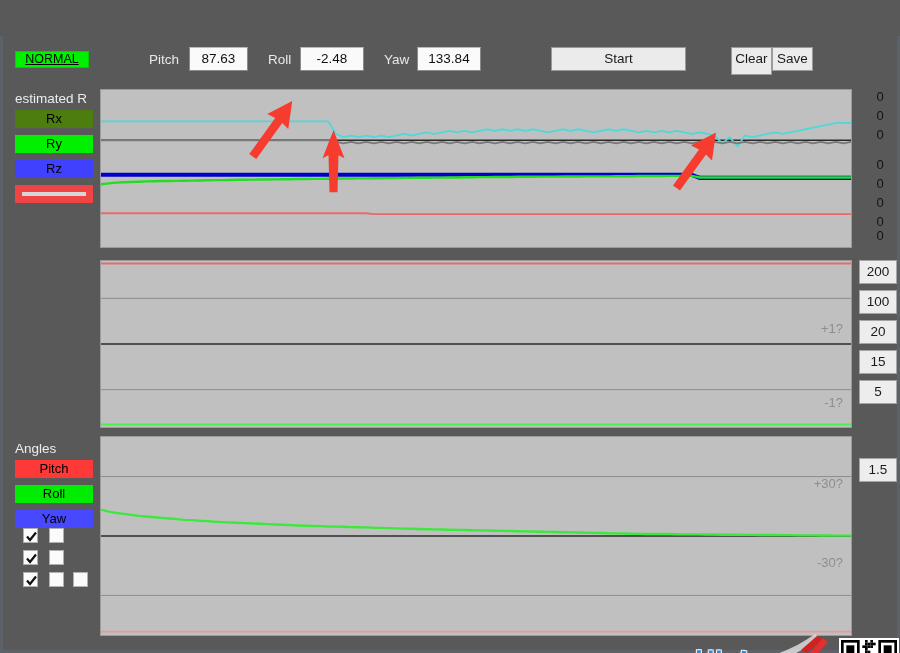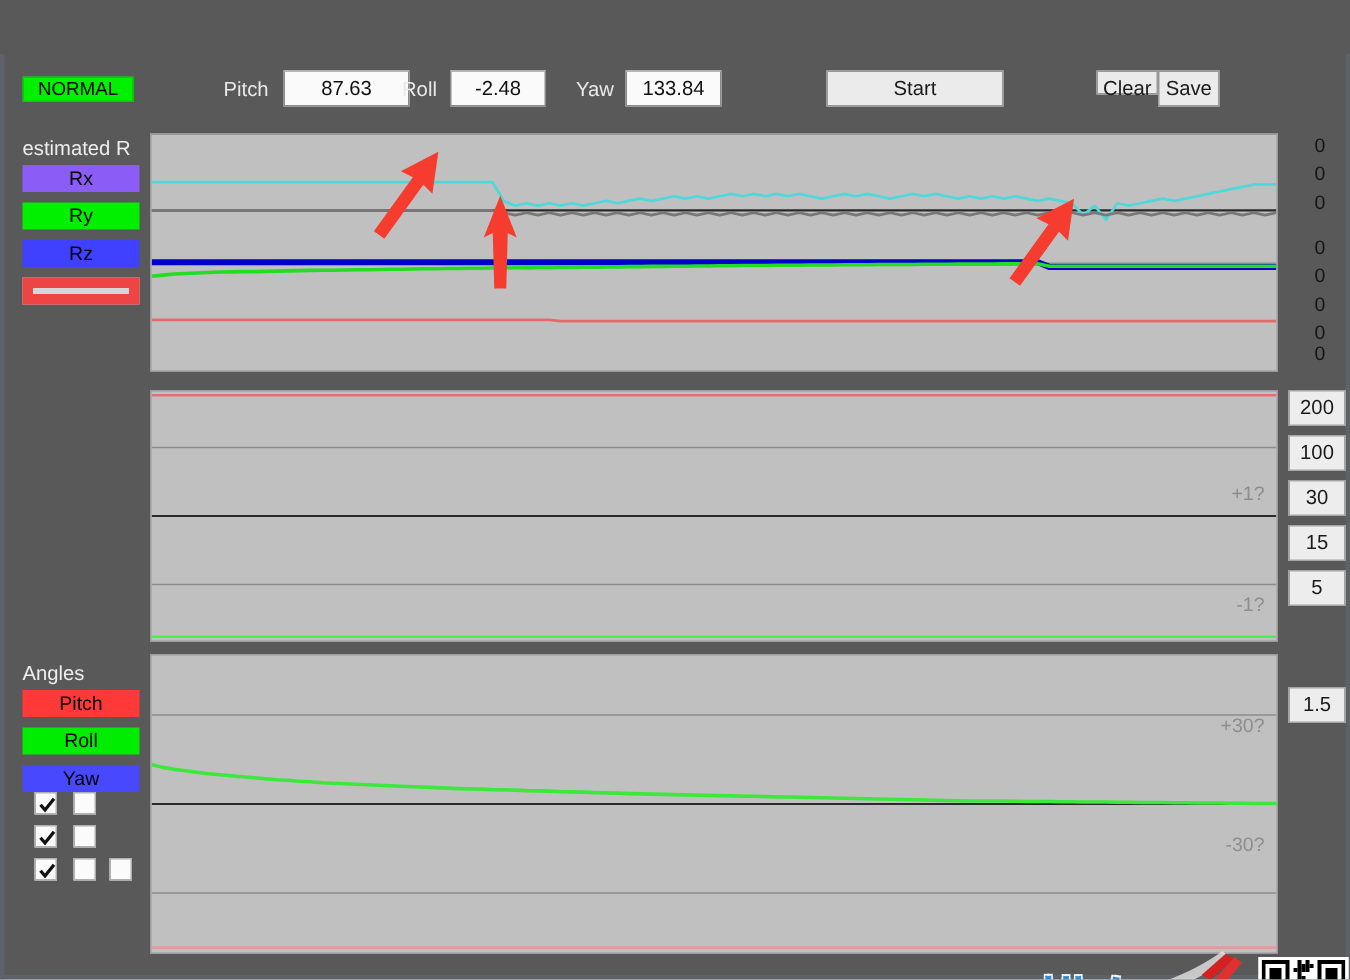--- a/index.html
+++ b/index.html
@@ -64,20 +64,21 @@
   .status-chip {
     position: absolute;
     left: 12px; top: 15px;
     width: 74px; height: 17px;
     background: #00f000;
     color: #000;
     font-size: 12.5px;
     text-align: center;
     line-height: 17px;
     box-shadow: inset 0 0 0 1px #00d000;
+    text-decoration: underline;
   }
   .fieldlabel {
     position: absolute;
     color: #e9e9e9;
     font-size: 13.5px;
     top: 16px;
     white-space: nowrap;
   }
   .textbox {
     position: absolute;
@@ -96,22 +97,22 @@
     position: absolute;
     background: #ebebeb;
     border: 1px solid #9a9a9a;
     box-sizing: border-box;
     font-size: 13.5px;
     color: #1a1a1a;
     text-align: center;
     cursor: pointer;
     line-height: 21px;
   }
-  #btn-start { left: 548px; top: 11px; width: 118px; height: 24px; line-height: 22px; }
-  #btn-clear { left: 728px; top: 11px; width: 41px;  height: 16px; line-height: 22px; }
+  #btn-start { left: 548px; top: 11px; width: 135px; height: 24px; line-height: 22px; }
+  #btn-clear { left: 728px; top: 11px; width: 41px;  height: 28px; line-height: 22px; }
   #btn-save  { left: 769px; top: 11px; width: 41px;  height: 24px; line-height: 22px; }
 
   
   .side-group-title {
     position: absolute;
     left: 12px;
     color: #ededed;
     font-size: 13.5px;
     white-space: nowrap;
   }
@@ -203,34 +204,34 @@
 <body>
 
 <div id="app">
 
 
   <div id="client">
 
     <div class="status-chip">NORMAL</div>
 
     <span class="fieldlabel" style="left:146px;">Pitch</span>
-    <span class="textbox" style="left:186px; width:84px;">87.63</span>
+    <span class="textbox" style="left:186px; width:59px;">87.63</span>
 
     <span class="fieldlabel" style="left:265px;">Roll</span>
     <span class="textbox" style="left:297px; width:64px;">-2.48</span>
 
     <span class="fieldlabel" style="left:381px;">Yaw</span>
     <span class="textbox" style="left:414px; width:64px;">133.84</span>
 
     <div class="btn" id="btn-start">Start</div>
     <div class="btn" id="btn-clear">Clear</div>
     <div class="btn" id="btn-save">Save</div>
 
     <span class="side-group-title" style="top:55px;">estimated R</span>
-    <div class="legend-btn" style="top:74px;  background:#8b5cf6;">Rx</div>
+    <div class="legend-btn" style="top:74px;  background:#4d7c0f;">Rx</div>
     <div class="legend-btn" style="top:99px;  background:#00f000;">Ry</div>
     <div class="legend-btn" style="top:124px; background:#4040ff;">Rz</div>
     <div class="legend-btn" style="top:149px; background:#d6d6d6; border:7px solid #ef4444; box-sizing:border-box;">Acc Amp</div>
 
     <span class="side-group-title" style="top:405px;">Angles</span>
     <div class="legend-btn" style="top:424px; background:#ff3838;">Pitch</div>
     <div class="legend-btn" style="top:449px; background:#00ec00;">Roll</div>
     <div class="legend-btn" style="top:474px; background:#4848ff;">Yaw</div>
 
     <div class="chk" style="left:20px; top:492px;">
@@ -304,21 +305,21 @@
     <span class="zero-label" style="left:870px; top:72px;">0</span>
     <span class="zero-label" style="left:870px; top:91px;">0</span>
     <span class="zero-label" style="left:870px; top:121px;">0</span>
     <span class="zero-label" style="left:870px; top:140px;">0</span>
     <span class="zero-label" style="left:870px; top:159px;">0</span>
     <span class="zero-label" style="left:870px; top:178px;">0</span>
     <span class="zero-label" style="left:870px; top:192px;">0</span>
 
     <div class="scale-btn" style="top:224px;">200</div>
     <div class="scale-btn" style="top:254px;">100</div>
-    <div class="scale-btn" style="top:284px;">30</div>
+    <div class="scale-btn" style="top:284px;">20</div>
     <div class="scale-btn" style="top:314px;">15</div>
     <div class="scale-btn" style="top:344px;">5</div>
     <div class="scale-btn" style="top:374px;margin-top:48px;">1.5</div>
 
     <span id="wm-plane">
       <svg width="90" height="42" viewBox="0 0 90 42">
         <path d="M5 34 C 25 30, 50 22, 72 6 L 76 10 C 58 26, 30 36, 8 38 Z" fill="#eeeeee" opacity=".75"></path>
         <path d="M58 22 l16 -14 l6 3 l-16 14 z" fill="#d32020"></path>
         <path d="M66 26 l14 -16 l5 4 l-13 15 z" fill="#e03030"></path>
         <path d="M60 30 l10 -4 l3 5 l-10 4 z" fill="#ffffff"></path>

